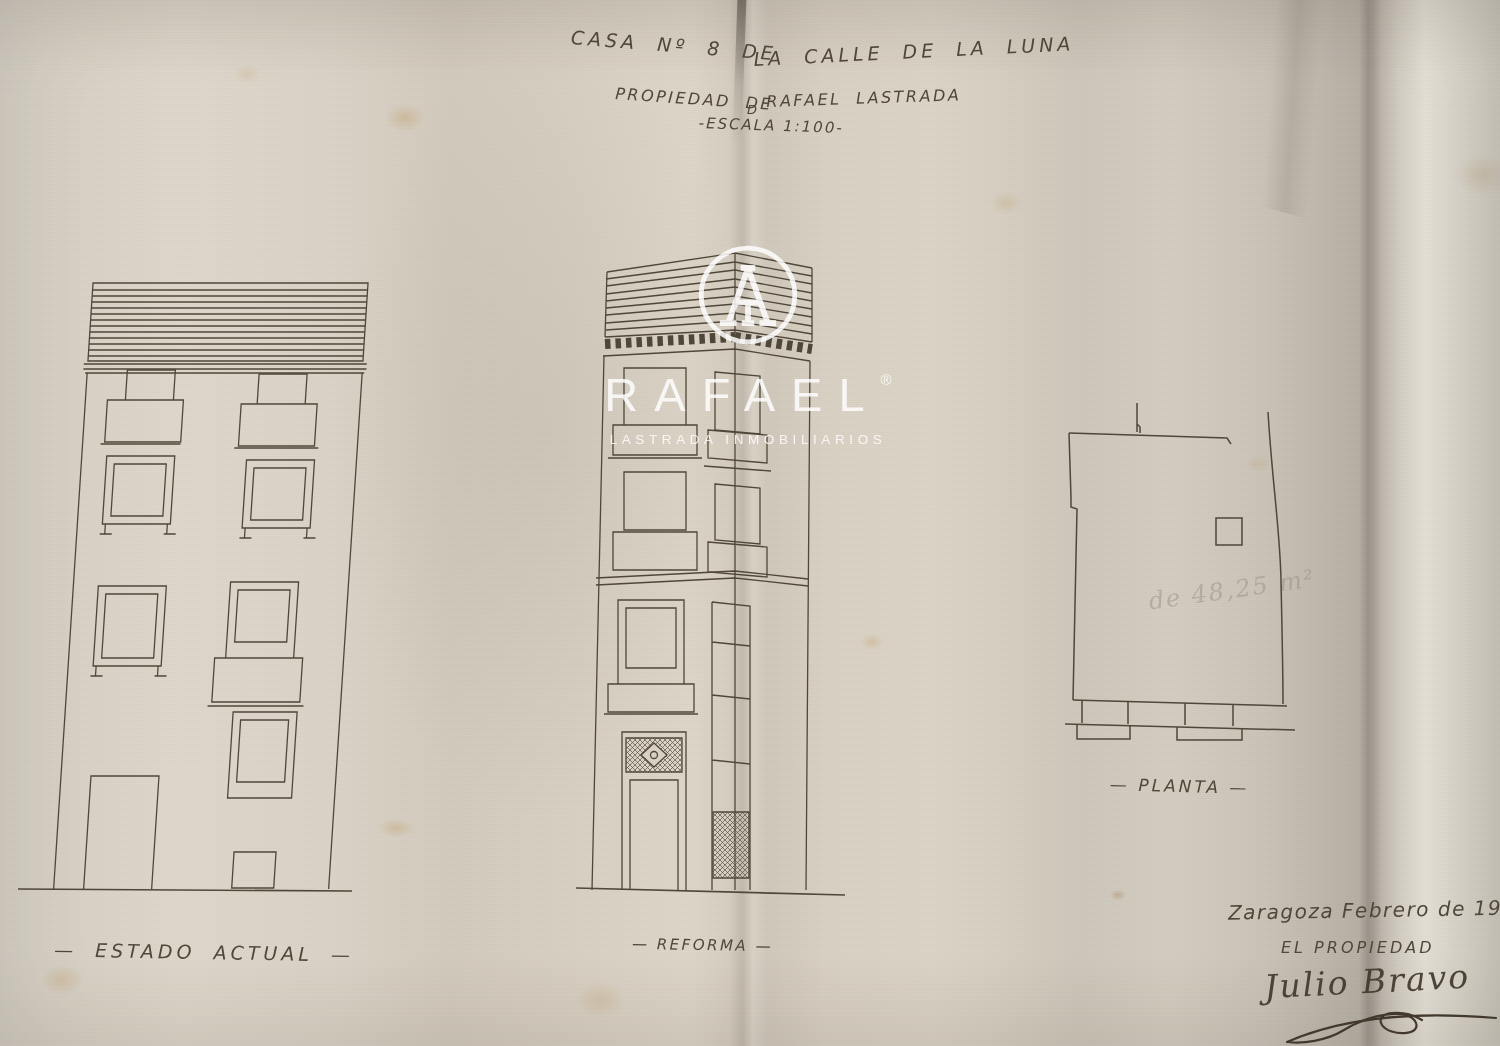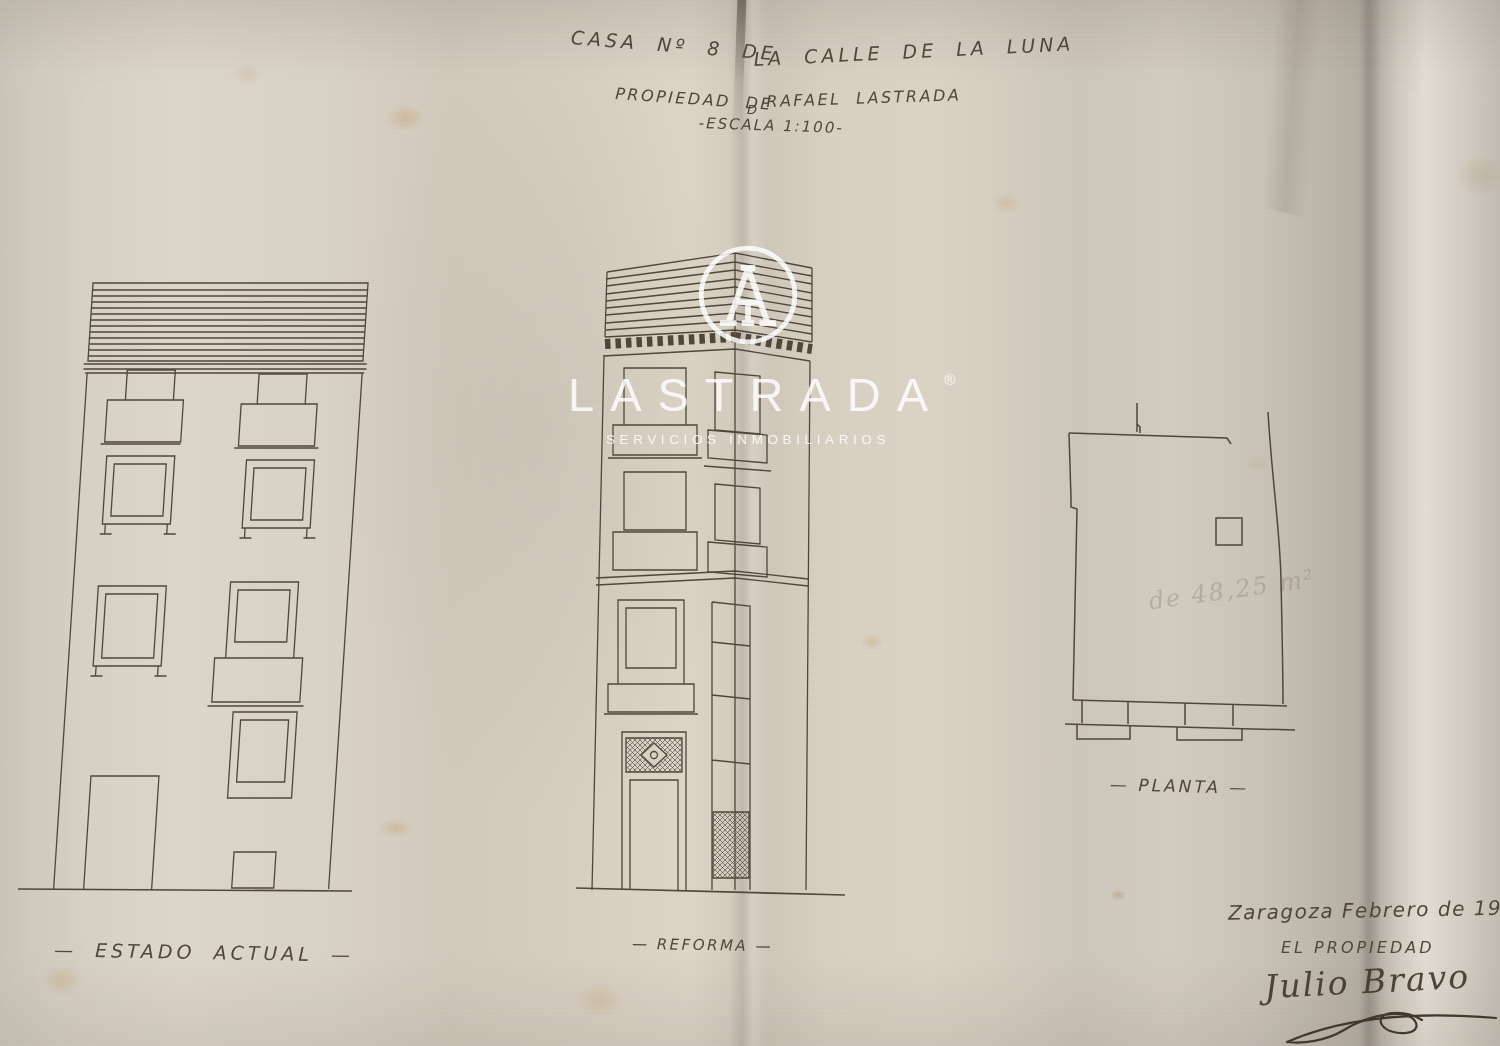--- a/index.html
+++ b/index.html
@@ -137,22 +137,22 @@
     <path d="M37,335V349L90,349L90,336 M137,337V350L202,350L202,338"></path>
   </svg>
   <div class="abs pencil" style="left:1148px;top:576px;transform:rotate(-8deg);">de 48,25 m²</div>
   <div class="abs hand lab-md" style="left:1110px;top:776px;transform:rotate(1.5deg);">— PLANTA —</div>
 
   <div class="abs wm" style="left:568px;top:243px;width:360px;">
     <svg width="104" height="104" viewBox="0 0 100 100" style="display:block;margin:0 auto;" fill="none" stroke="currentColor">
       <circle cx="50" cy="50" r="45" stroke-width="4.5"></circle>
       <path stroke-width="5.5" d="M50,24L31,77 M50,24L69,77 M43,24H57 M23,77H39 M61,77H77 M38,57H62 M50,57V77 M44,77H56"></path>
     </svg>
-    <div class="wm-brand" style="margin-top:24px;"><span>LASTRADA</span><span class="wm-reg">®</span></div>
-    <div class="wm-tag">SERVICIOS INMOBILIARIOS</div>
+    <div class="wm-brand" style="margin-top:24px;"><span>RAFAEL</span><span class="wm-reg">®</span></div>
+    <div class="wm-tag">LASTRADA INMOBILIARIOS</div>
   </div>
 
   <div class="abs hand date" style="left:1228px;top:898px;transform:rotate(-1deg);">Zaragoza Febrero de 1915</div>
   <div class="abs hand role" style="left:1281px;top:938px;">EL PROPIEDAD</div>
   <div class="abs script sig" style="left:1264px;top:962px;transform:rotate(-3deg);">Julio Bravo</div>
   <svg class="abs" style="left:1282px;top:1006px;" width="218" height="40" viewBox="0 0 218 40" fill="none" stroke="#42382c" stroke-width="2.2" stroke-linecap="round">
     <path d="M5,36C55,14 120,4 214,12"></path>
     <path d="M140,14C120,2 92,6 100,19C108,31 142,30 133,15C124,2 88,8 62,24C44,35 20,38 6,36"></path>
   </svg>
 

